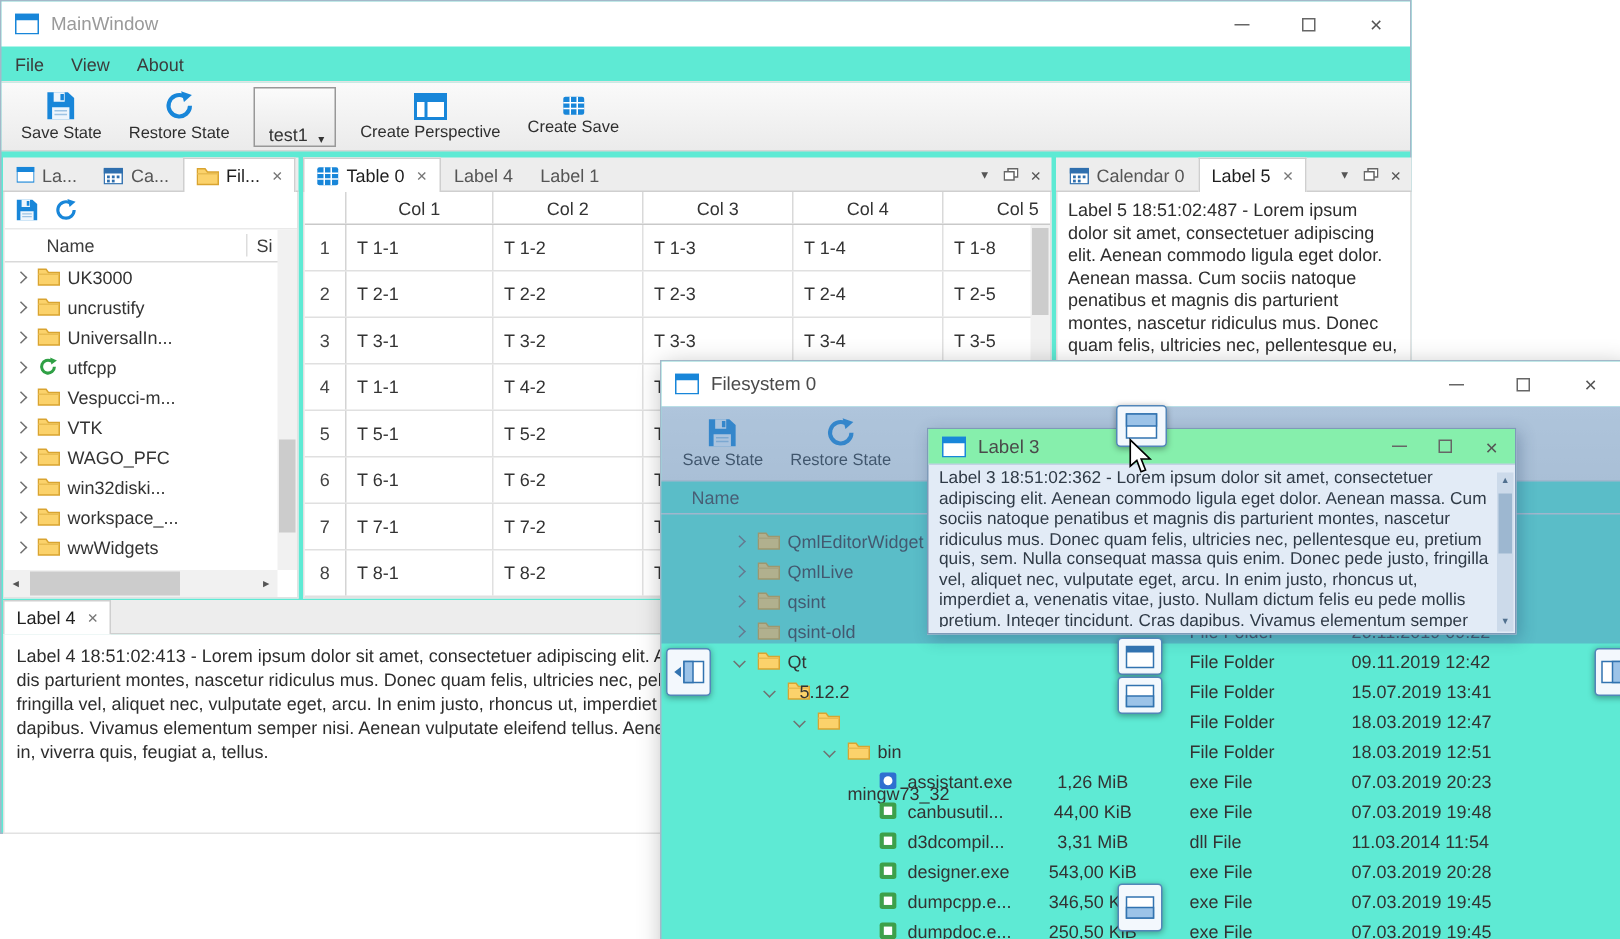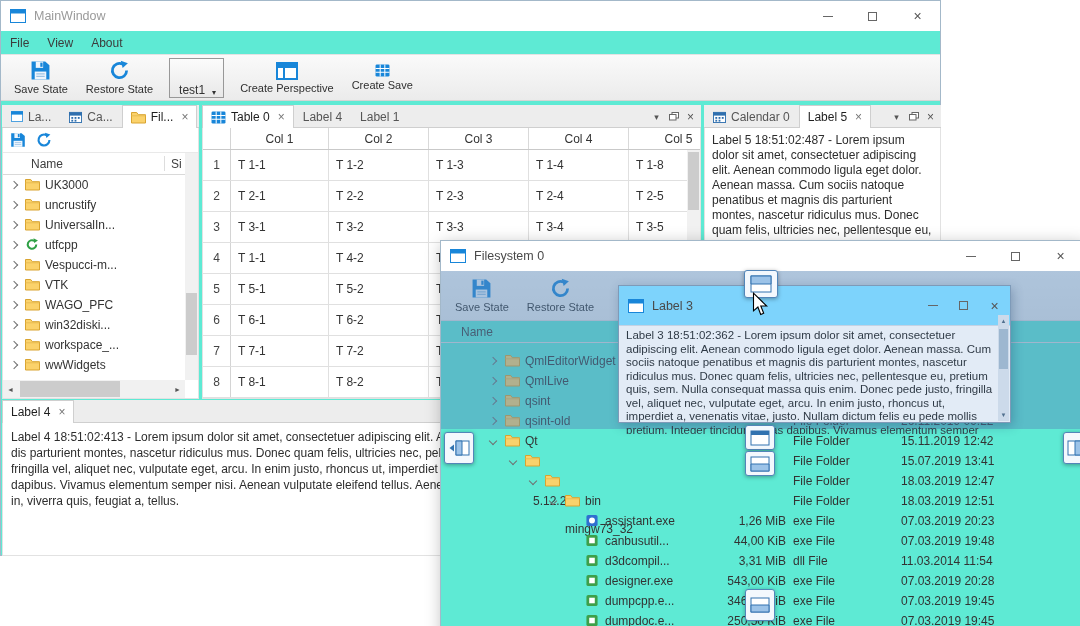--- a/index.html
+++ b/index.html
@@ -70,25 +70,25 @@
 .tcell.first{width:98px}
 .lorem{padding:5px 7px;line-height:15px;color:#2d2d2d;overflow:hidden}
 #label4-text{line-height:16px;padding:6px 8px}
 .fs-toolbar{height:50px;display:flex;align-items:center;padding-left:5px;background:linear-gradient(#f7f7f7,#ededed);border-bottom:1px solid #ddd}
 .fsheader{height:22px;position:relative;border-bottom:1px solid #dcdcdc;color:#3d3d3d}
 .fsh-name{position:absolute;left:20px;top:4px}
 #fs-rows{position:relative;padding-top:8px}
 .fsrow{height:20px;position:relative}
 .fsrow .chev{top:7px}
 .fsname{position:absolute;top:3px;white-space:nowrap}
-.fssize{position:absolute;top:3px;left:230px;width:115px;text-align:right}
+.fssize{position:absolute;top:3px;left:230px;width:115px;text-align:center}
 .fstype{position:absolute;top:3px;left:352px;white-space:nowrap}
 .fsdate{position:absolute;top:3px;left:460px;white-space:nowrap}
 #fs-overlay{position:absolute;left:0;top:30px;right:0;height:158px;background:rgba(86,136,187,.45);z-index:5}
-#label3-window .titlebar{height:40px;background:#7dd3fc;border-bottom:1px solid #c3d2e4}
+#label3-window .titlebar{height:24px;background:#86efac;border-bottom:1px solid #c3d2e4}
 #label3-window .wbtn{width:31px}
 #label3-text{padding:3px 16px 3px 7px;font-size:11.5px;line-height:13.5px;color:#2f3a46;overflow:hidden;height:108px}
 .l3sb{position:absolute;top:29px;right:1px;bottom:1px;width:11px;background:#ccdaea;display:flex;flex-direction:column;align-items:center}
 .sbv-btn{height:12px;width:100%;font-size:6px;color:#51708f;display:flex;align-items:center;justify-content:center}
 .sbv-track{flex:1;width:100%;position:relative}
 .sbv-thumb{position:absolute;left:1px;right:1px;top:2px;height:40px;background:#9db7d0}
 .drop-ind{position:absolute;z-index:60;background:#f3f8fd;border:1px solid #5286b9;border-radius:3px;display:flex;align-items:center;justify-content:center;box-shadow:0 1px 4px rgba(0,0,0,.35)}
 #ind-top{left:744px;top:270px;width:34px;height:28px}
 #ind-centerA{left:745px;top:425px;width:30px;height:25px}
 #ind-centerB{left:745px;top:451px;width:30px;height:25px}
@@ -647,31 +647,31 @@
         <span class="chev down" style="left: 49px;"></span>
         <span class="row-ic" style="left: 64px;">
           <svg width="15" height="13" viewBox="0 0 15 13">
             <path d="M0.5 1.5h5.2l1.6 2.2h7.2v8.3H0.5z" fill="#fbd26b" stroke="#d9a430"></path>
             <path d="M0.5 4.8h14" stroke="#e8bc52"></path>
           </svg>
         </span>
         <span class="fsname" style="left: 84px;">Qt</span>
         <span class="fssize"></span>
         <span class="fstype">File Folder</span>
-        <span class="fsdate">15.11.2019 12:42</span>
+        <span class="fsdate">09.11.2019 12:42</span>
       </div>
       <div class="fsrow">
         <span class="chev down" style="left: 69px;"></span>
         <span class="row-ic" style="left: 84px;">
           <svg width="15" height="13" viewBox="0 0 15 13">
             <path d="M0.5 1.5h5.2l1.6 2.2h7.2v8.3H0.5z" fill="#fbd26b" stroke="#d9a430"></path>
             <path d="M0.5 4.8h14" stroke="#e8bc52"></path>
           </svg>
         </span>
-        <span class="fsname" style="left: 92px; margin-top: 40px;">5.12.2</span>
+        <span class="fsname" style="left: 92px;">5.12.2</span>
         <span class="fssize"></span>
         <span class="fstype">File Folder</span>
         <span class="fsdate">15.07.2019 13:41</span>
       </div>
       <div class="fsrow">
         <span class="chev down" style="left: 89px;"></span>
         <span class="row-ic" style="left: 104px;">
           <svg width="15" height="13" viewBox="0 0 15 13">
             <path d="M0.5 1.5h5.2l1.6 2.2h7.2v8.3H0.5z" fill="#fbd26b" stroke="#d9a430"></path>
             <path d="M0.5 4.8h14" stroke="#e8bc52"></path>

